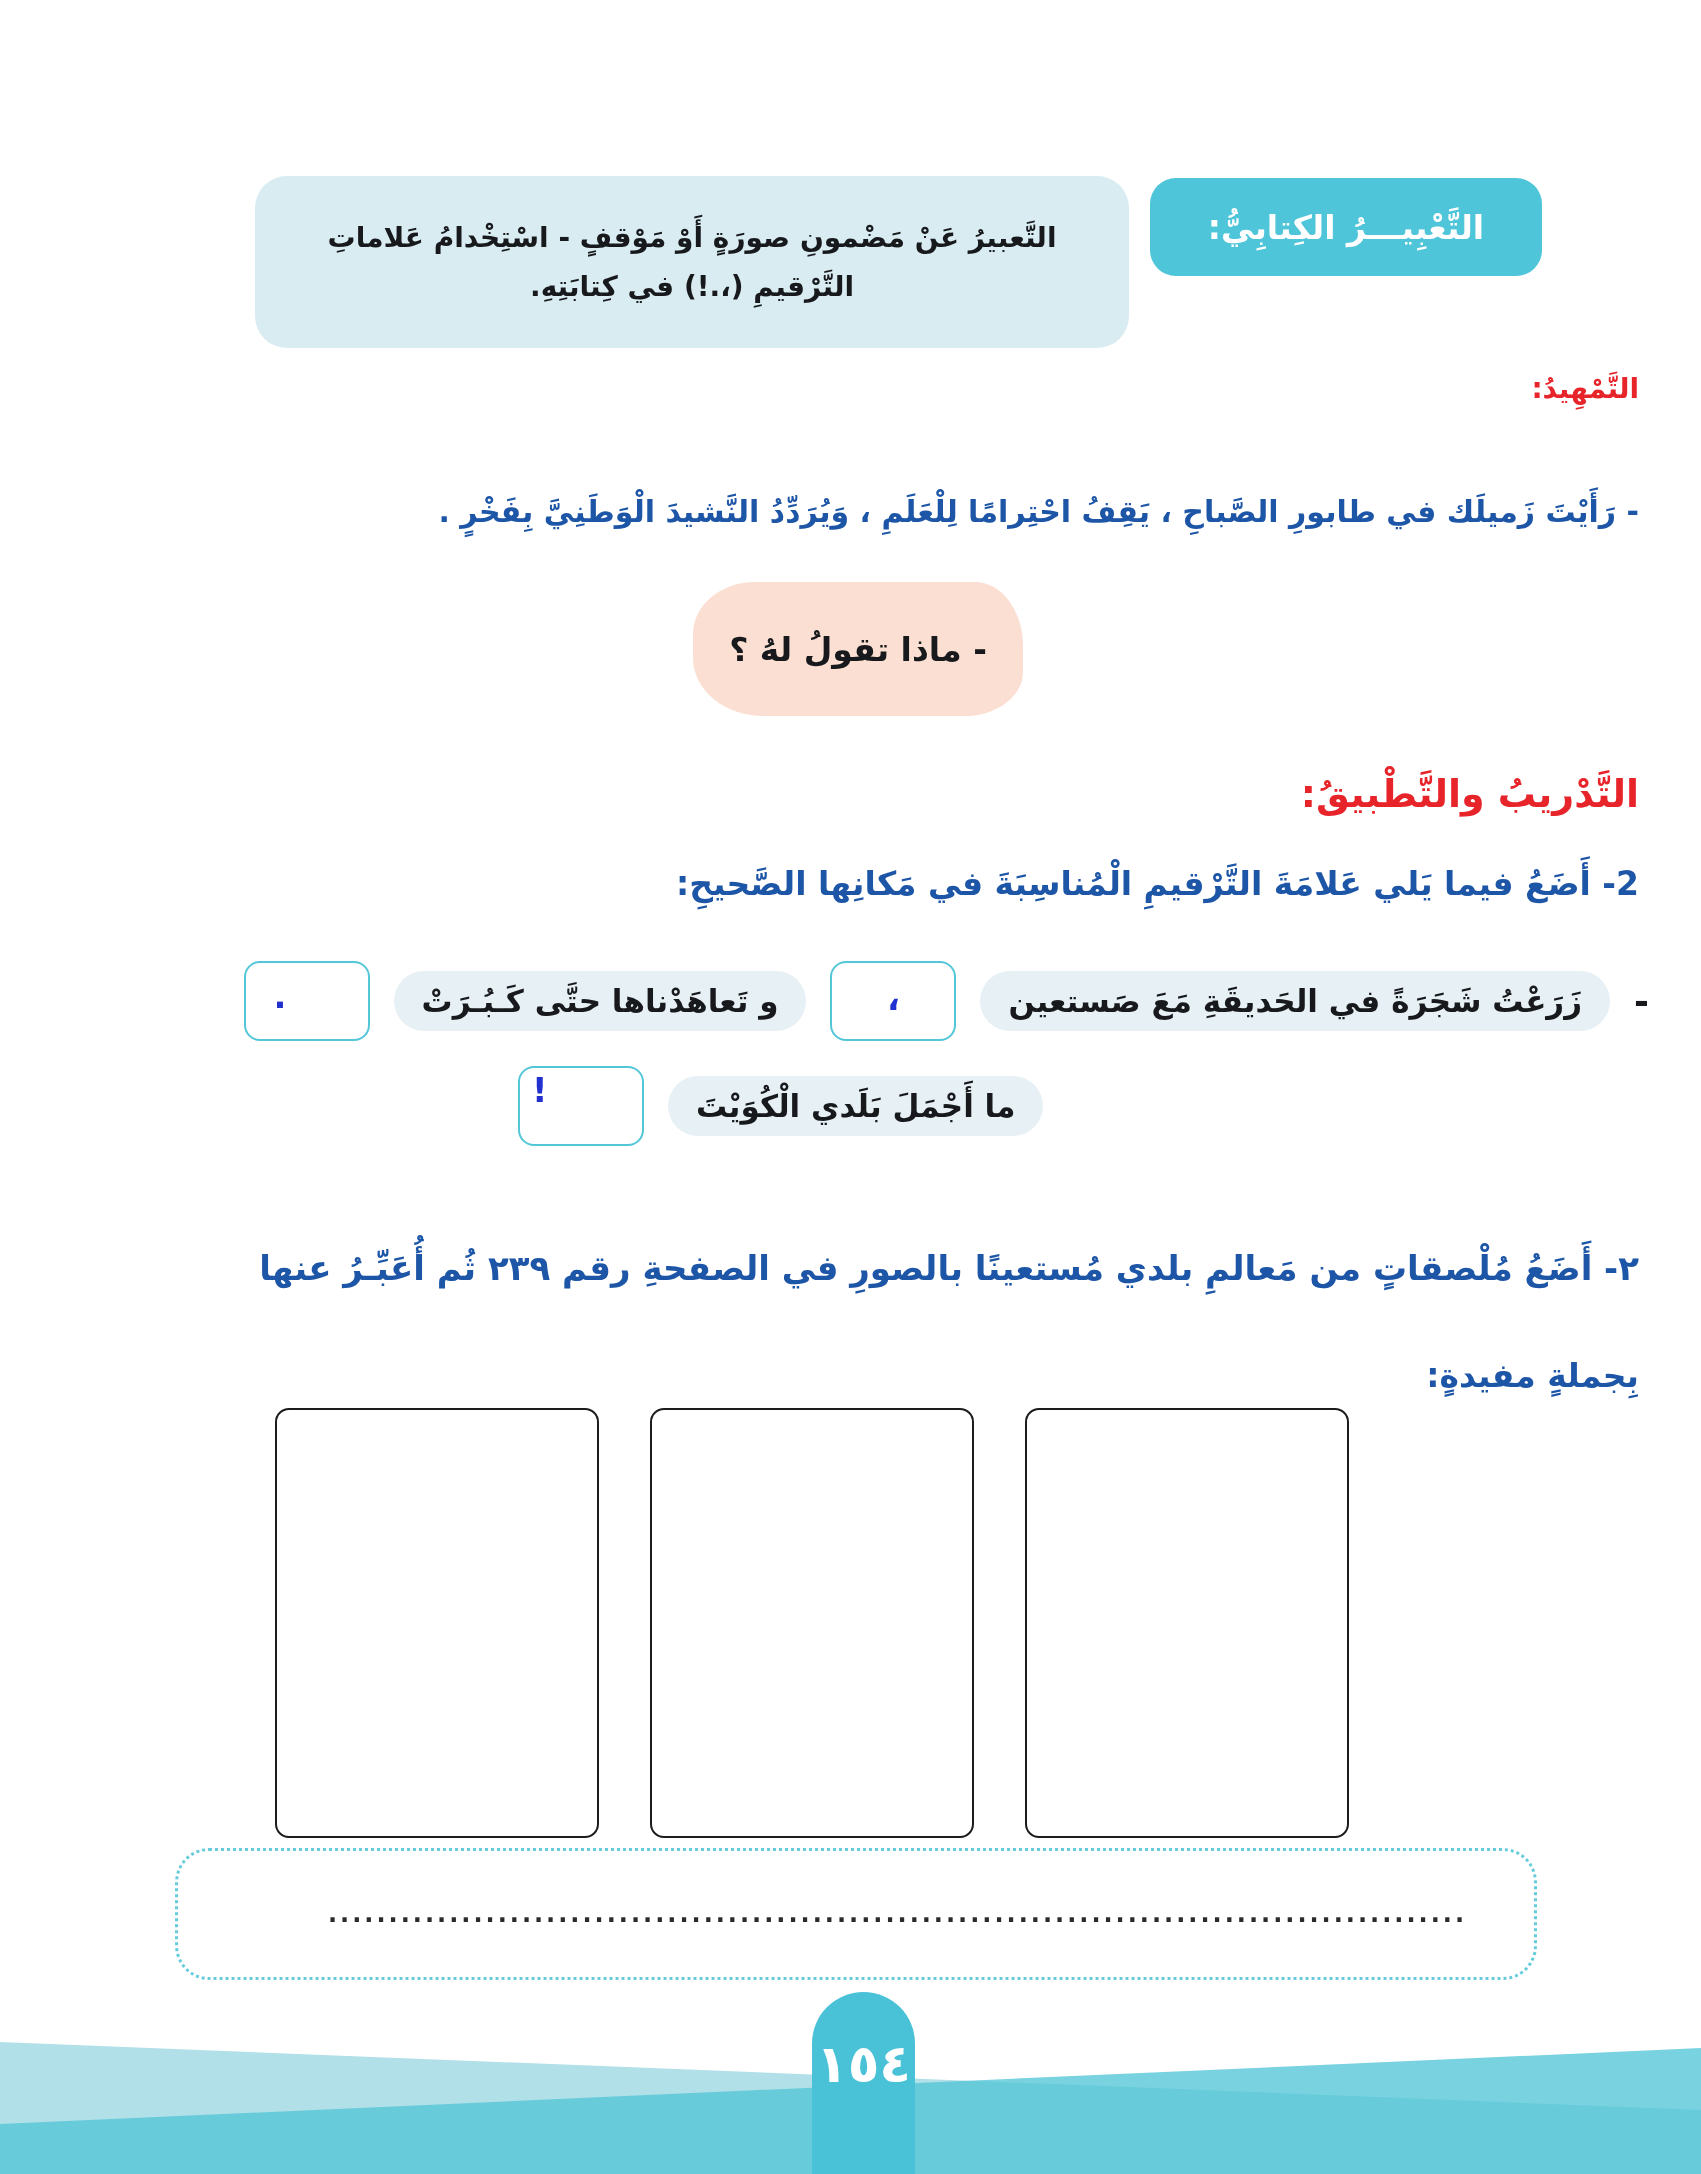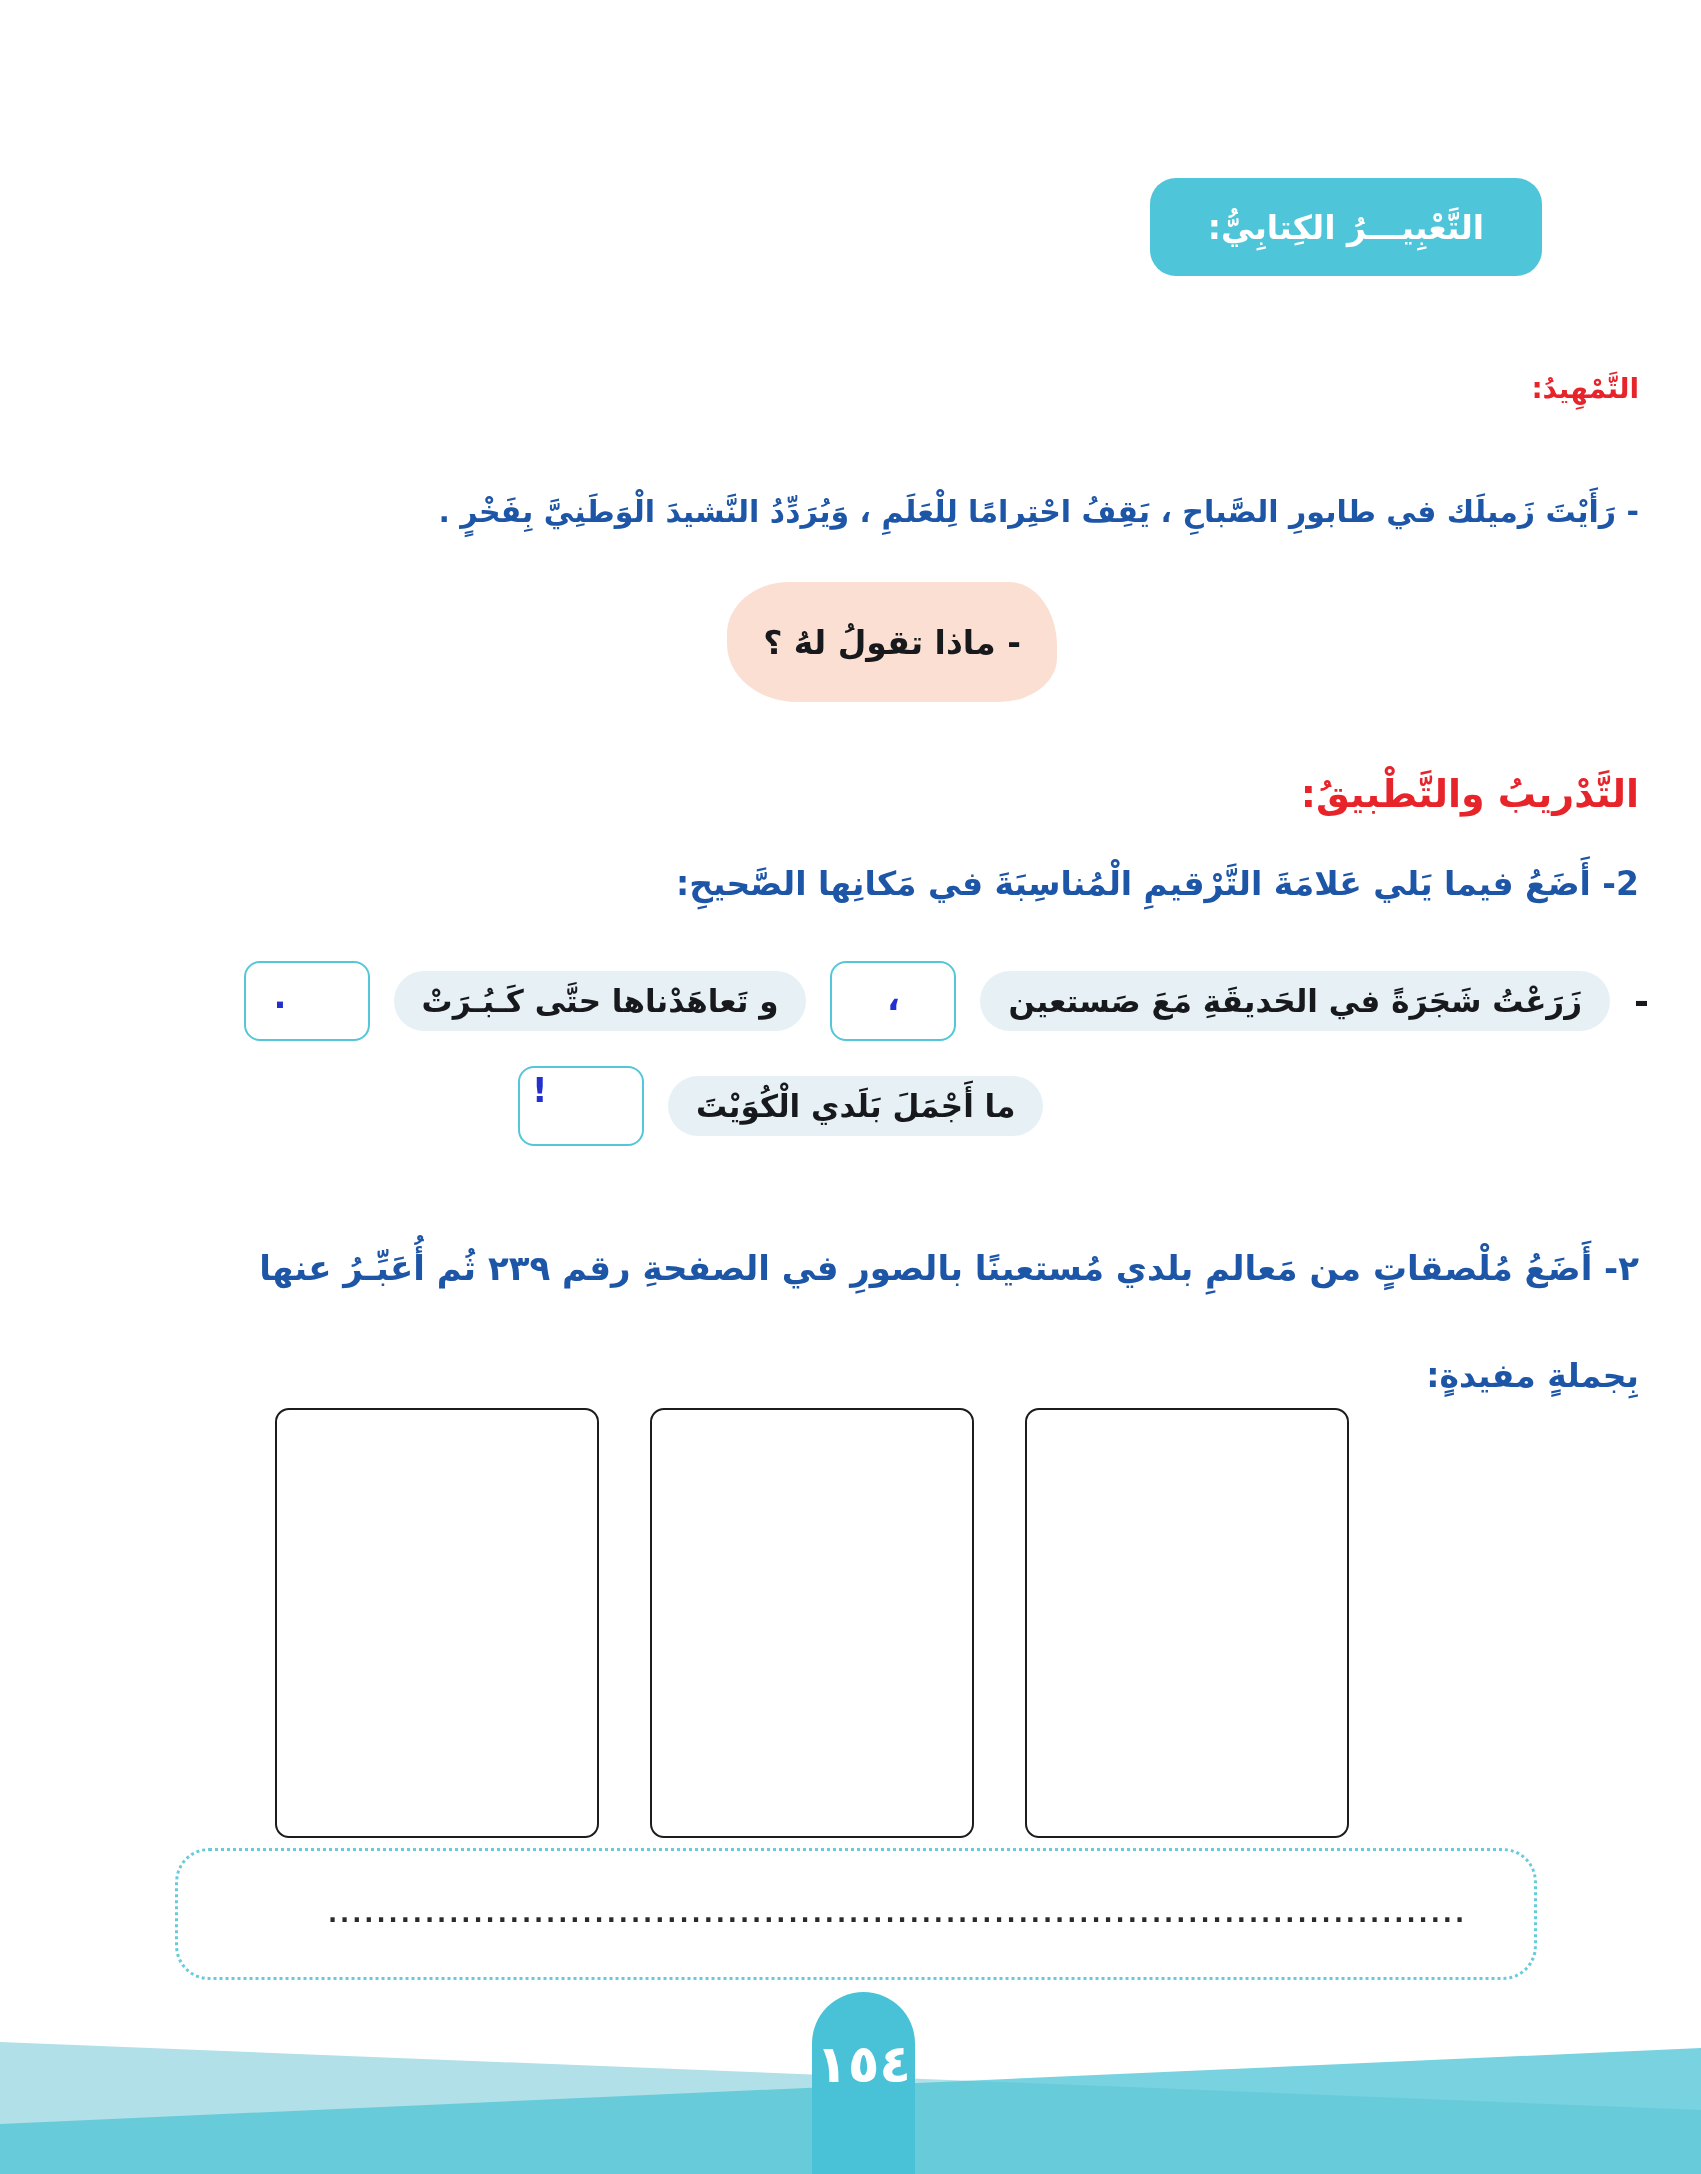--- a/index.html
+++ b/index.html
@@ -49,21 +49,21 @@
   .blue-line{
     position:absolute;right:62px;color:var(--blue);
     font-weight:bold;white-space:nowrap;
   }
   .intro-line{top:494px;font-size:30px;}
   .item1-line{top:864px;font-size:33px;}
   .item2-line1{top:1248px;font-size:34px;}
   .item2-line2{top:1356px;font-size:33px;}
   
   .question-bubble{
-    position:absolute;left:727px;top:582px;width:330px;height:120px;
+    position:absolute;left:693px;top:582px;width:330px;height:134px;
     background:var(--pink-bg);
     border-radius:62px 48px 58px 70px / 52px 64px 44px 58px;
     display:flex;align-items:center;justify-content:center;
     color:var(--ink);font-size:33px;font-weight:bold;
   }
   
   .sentence-row{
     position:absolute;display:flex;align-items:center;gap:24px;
   }
   .row-1{top:958px;right:52px;height:86px;}
@@ -125,20 +125,24 @@
   }
 </style>
 </head>
 <body>
 
 <div class="page">
 
   <div class="title-badge">
     <span>التَّعْبِيـــرُ الكِتابِيُّ:</span>
   </div>
+  <div class="note-box">
+    <span>التَّعبيرُ عَنْ مَضْمونِ صورَةٍ أَوْ مَوْقفٍ - اسْتِخْدامُ عَلاماتِ</span>
+    <span>التَّرْقيمِ (،.!) في كِتابَتِهِ.</span>
+  </div>
 
   <div class="red-heading tamheed-heading">التَّمْهِيدُ:</div>
   <div class="blue-line intro-line">- رَأَيْتَ زَميلَك في طابورِ الصَّباحِ ، يَقِفُ احْتِرامًا لِلْعَلَمِ ، وَيُرَدِّدُ النَّشيدَ الْوَطَنِيَّ بِفَخْرٍ .</div>
   <div class="question-bubble">
     <span>- ماذا تقولُ لهُ ؟</span>
   </div>
 
   <div class="red-heading training-heading">التَّدْريبُ والتَّطْبيقُ:</div>
   <div class="blue-line item1-line">2- أَضَعُ فيما يَلي عَلامَةَ التَّرْقيمِ الْمُناسِبَةَ في مَكانِها الصَّحيحِ:</div>
 

